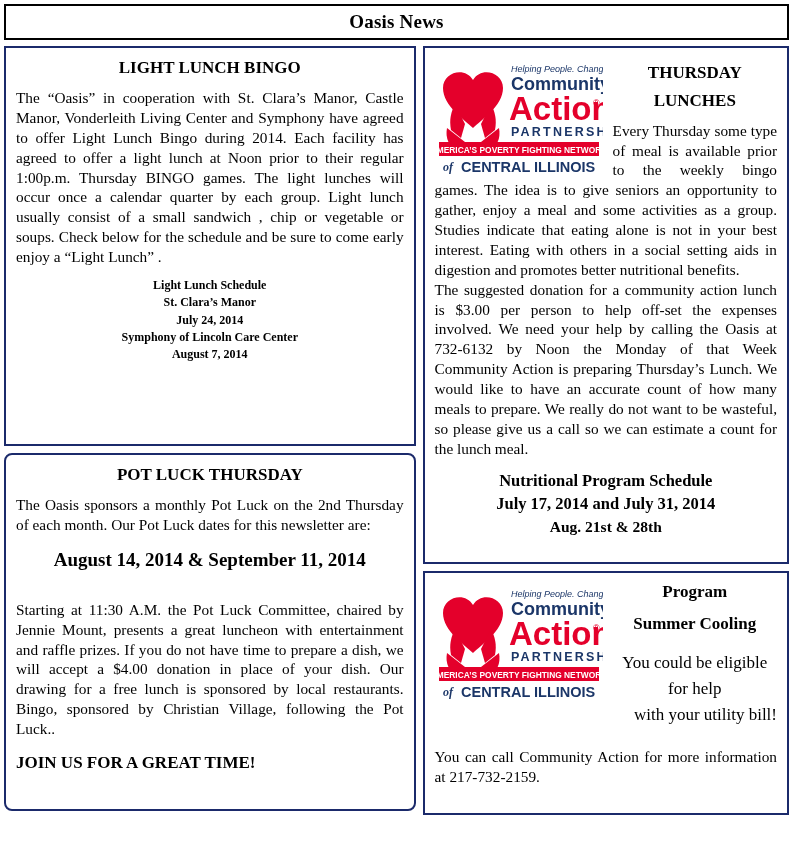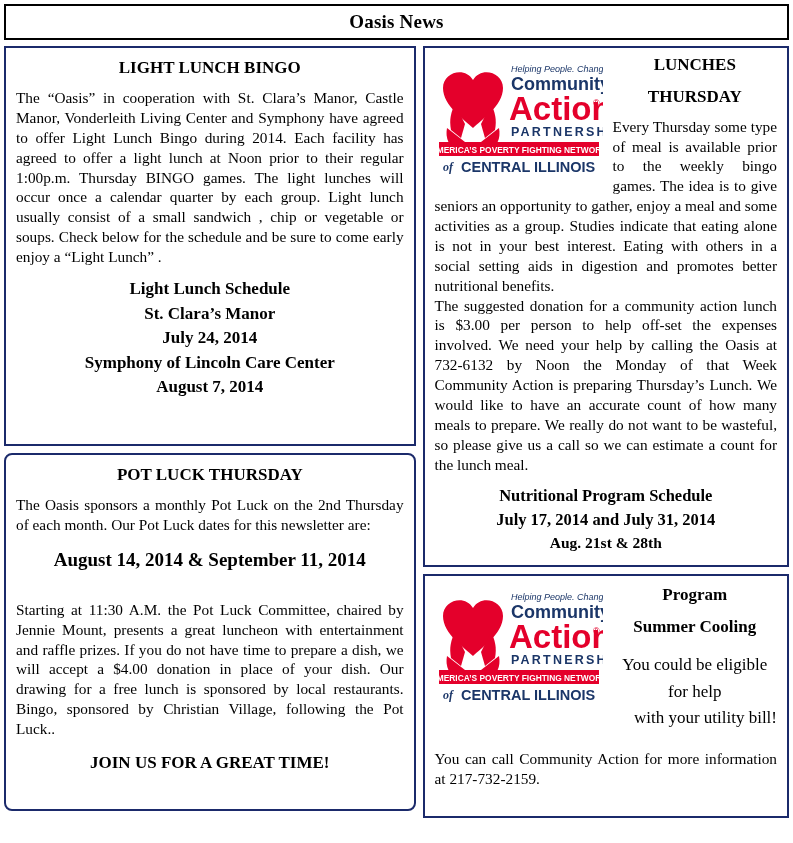--- a/index.html
+++ b/index.html
@@ -61,33 +61,32 @@
     margin: 0 0 10px 0;
     font-size: 15.3px;
     line-height: 1.30;
     text-align: justify;
     text-justify: inter-word;
   }
   p:last-child { margin-bottom: 0; }
   .sched-line {
     text-align: center;
     font-weight: bold;
-    font-size: 17px;
+    font-size: 12px;
     line-height: 1.45;
     margin: 0;
   }
   .sched-block { margin-top: 2px; }
   .big-center {
     text-align: center;
     font-weight: bold;
     font-size: 19px;
     margin: 14px 0 29px 0;
   }
   .join-line {
-    text-align: center;
     font-weight: bold;
     font-size: 17px;
     margin: 14px 0 2px 0;
   }
 
   
   .logo {
     width: 168px;
     float: left;
     margin: 2px 10px 4px 0;
@@ -170,22 +169,22 @@
               <text x="76" y="78" font-family="Liberation Sans, sans-serif" font-size="12.5" font-weight="bold" letter-spacing="2.2" fill="#1b3668">PARTNERSHIP</text>
 
               <rect x="4" y="84" width="160" height="14" fill="#e4002b"></rect>
               <text x="84" y="94.5" text-anchor="middle" font-family="Liberation Sans, sans-serif" font-size="8.4" font-weight="bold" fill="#ffffff">AMERICA’S POVERTY FIGHTING NETWORK</text>
 
               <text x="8" y="113" font-family="Liberation Serif, serif" font-size="12" font-style="italic" font-weight="bold" fill="#1b3668">of</text>
               <text x="26" y="114" font-family="Liberation Sans, sans-serif" font-size="14.5" font-weight="bold" fill="#1b3668">CENTRAL ILLINOIS</text>
             </svg>
           </div>
           <div class="head-text-col">
+            <div class="wrap-title">THURSDAY</div>
             <div class="wrap-title" style="margin-top:-4px;">LUNCHES</div>
-            <div class="wrap-title">THURSDAY</div>
           </div>
           <p>Every Thursday some type of meal is available prior to the weekly bingo games. The idea is to give seniors an opportunity to gather, enjoy a meal and some activities as a group. Studies indicate that    eating alone is not in your best interest. Eating with others in a social setting aids in digestion and promotes better nutritional benefits.</p>
         </div>
         <div class="clear"></div>
         <p>The suggested donation for a community action lunch is  $3.00 per person to help off-set the expenses involved. We need your help by calling the Oasis at 732-6132 by Noon the Monday of that Week Community Action is preparing Thursday’s Lunch. We would like to have an accurate count of how many meals to prepare. We really do not want to be wasteful, so please give us a call so we can estimate a count for the lunch meal.</p>
         <div class="sched-block">
           <p class="sched-line" style="font-size:16.5px;">Nutritional Program Schedule</p>
           <p class="sched-line" style="font-size:16.5px;">July 17, 2014 and July 31, 2014</p>
           <p class="sched-line" style="font-size:15.5px;">Aug. 21st &amp; 28th</p>
         </div>

